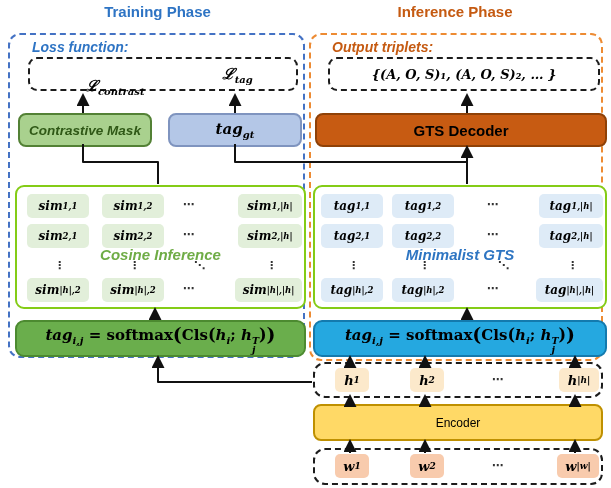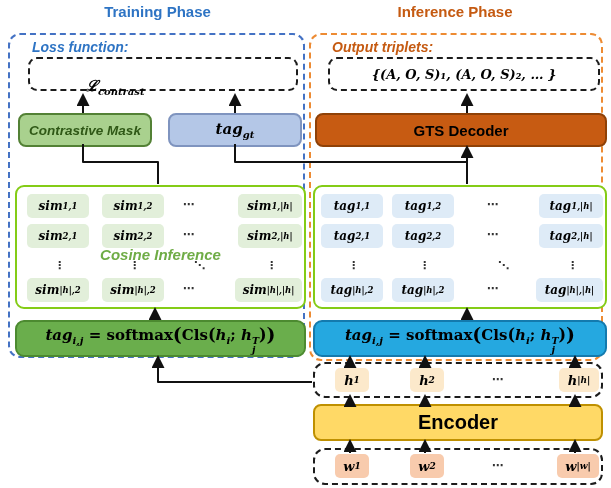--- a/index.html
+++ b/index.html
@@ -40,20 +40,21 @@
 
   <div class="abs phase-title" style="left:340px;top:3px;width:230px;color:#C55A11;">Inference Phase</div>
   <div class="abs phase-title" style="left:40px;top:3px;width:235px;color:#2E74C4;">Training Phase</div>
 
   <div class="dash-outer" style="left:8px;top:33px;width:293px;height:321px;border:2px dashed #4472C4;"></div>
   <div class="dash-outer" style="left:309px;top:33px;width:290px;height:324px;border:2px dashed #ED8B33;"></div>
 
   <div class="abs panel-label" style="left:32px;top:39px;color:#2E74C4;">Loss function:</div>
   <div class="dash-black" style="left:28px;top:57px;width:266px;height:30px;">
     <span class="abs mathv loss-item" style="left:30px;top:16px;width:110px;text-align:center;"><span>ℒ</span><sub>contrast</sub></span>
+    <span class="abs mathv loss-item" style="left:160px;top:4px;width:95px;text-align:center;"><span>ℒ</span><sub>tag</sub></span>
   </div>
 
   <div class="abs panel-label" style="left:332px;top:39px;color:#C55A11;">Output triplets:</div>
   <div class="dash-black" style="left:328px;top:57px;width:268px;height:30px;display:flex;align-items:center;justify-content:center;">
     <span class="mathv" style="font-size:13px;">{(A, O, S)₁, (A, O, S)₂, … }</span>
   </div>
 
   <div class="block" style="left:18px;top:113px;width:130px;height:30px;background:#A9D18E;border:2px solid #538135;">
     <span style="font-size:13.5px;font-weight:bold;font-style:italic;color:#2F5816;">Contrastive Mask</span>
   </div>
@@ -136,20 +137,21 @@
     <div class="m-cell mathv" style="left:77px;top:37px;width:62px;background:#DEEBF7;">
         <span>tag</span>
         <sub>2,2</sub>
       </div>
     <div class="dots" style="left:172px;top:41px;font-size:11px;">⋯</div>
     <div class="m-cell mathv" style="left:224px;top:37px;width:64px;background:#DEEBF7;">
         <span>tag</span>
         <sub>2,|h|</sub>
       </div>
 
+    <div class="m-label" style="top:59px;color:#2E75C2;">Minimalist GTS</div>
     <div class="dots" style="left:33px;top:72px;font-size:11px;">⋮</div>
     <div class="dots" style="left:104px;top:72px;font-size:11px;">⋮</div>
     <div class="dots" style="left:183px;top:72px;font-size:11px;">⋱</div>
     <div class="dots" style="left:252px;top:72px;font-size:11px;">⋮</div>
 
     <div class="m-cell mathv" style="left:6px;top:91px;width:62px;background:#DEEBF7;">
         <span>tag</span>
         <sub>|h|,2</sub>
       </div>
     <div class="m-cell mathv" style="left:77px;top:91px;width:62px;background:#DEEBF7;">
@@ -186,21 +188,21 @@
         <sub>2</sub>
       </div>
     <div class="dots" style="left:177px;top:9px;font-size:11px;">⋯</div>
     <div class="tok mathv" style="left:244px;top:4px;width:40px;background:#FCE9CB;">
         <span>h</span>
         <sub>|h|</sub>
       </div>
   </div>
 
   <div class="block" style="left:313px;top:404px;width:286px;height:33px;background:#FFD966;border:2px solid #BF9000;">
-    <span style="font-size:20px;font-weight:bold;color:#000;">Encoder</span>
+    <span style="font-size:12px;font-weight:normal;color:#000;">Encoder</span>
   </div>
 
   <div class="dash-black" style="left:313px;top:448px;width:286px;height:33px;border-radius:12px;">
     <div class="tok mathv" style="left:20px;top:4px;width:34px;background:#F8CBAD;">
         <span>w</span>
         <sub>1</sub>
       </div>
     <div class="tok mathv" style="left:95px;top:4px;width:34px;background:#F8CBAD;">
         <span>w</span>
         <sub>2</sub>

